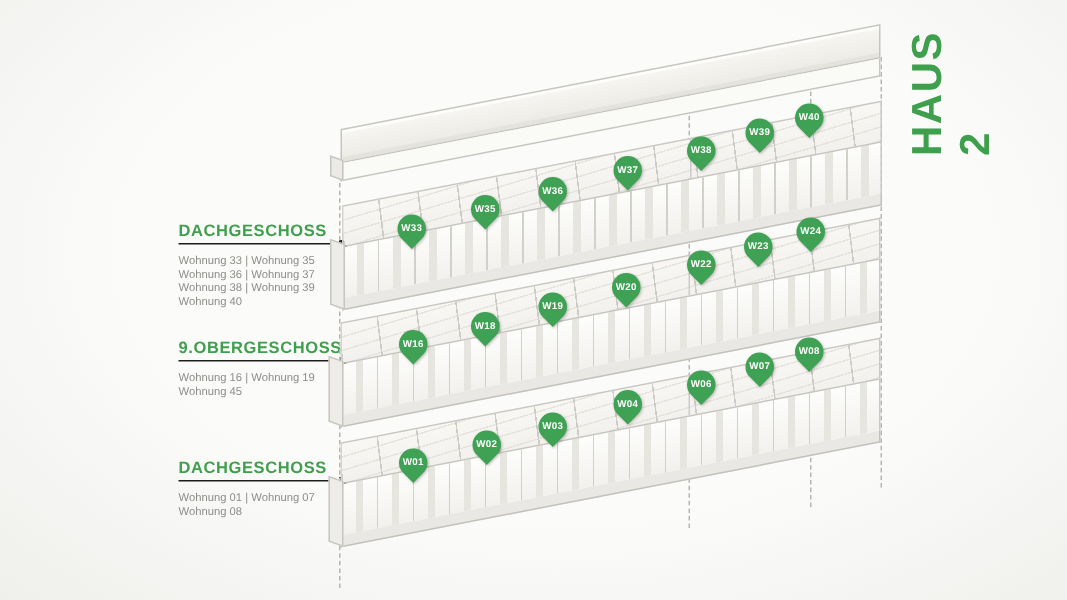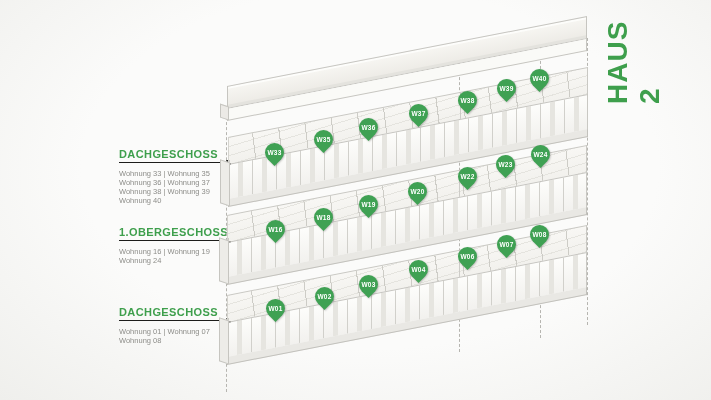--- a/index.html
+++ b/index.html
@@ -118,27 +118,27 @@
       </div>
     <div class="apt-list">
         <div class="apt-line">Wohnung 33 | Wohnung 35</div>
         <div class="apt-line">Wohnung 36 | Wohnung 37</div>
         <div class="apt-line">Wohnung 38 | Wohnung 39</div>
         <div class="apt-line">Wohnung 40</div>
       </div>
   </div>
 
   <div class="label-group" style="top:226px">
-    <div class="floor-title">1.OBERGESCHOSS</div>
+    <div class="floor-title">9.OBERGESCHOSS</div>
     <div class="leader">
         <span class="sq"></span>
       </div>
     <div class="apt-list">
         <div class="apt-line">Wohnung 16 | Wohnung 19</div>
-        <div class="apt-line">Wohnung 24</div>
+        <div class="apt-line">Wohnung 45</div>
       </div>
   </div>
 
   <div class="label-group" style="top:306px">
     <div class="floor-title">DACHGESCHOSS</div>
     <div class="leader">
         <span class="sq"></span>
       </div>
     <div class="apt-list">
         <div class="apt-line">Wohnung 01 | Wohnung 07</div>

